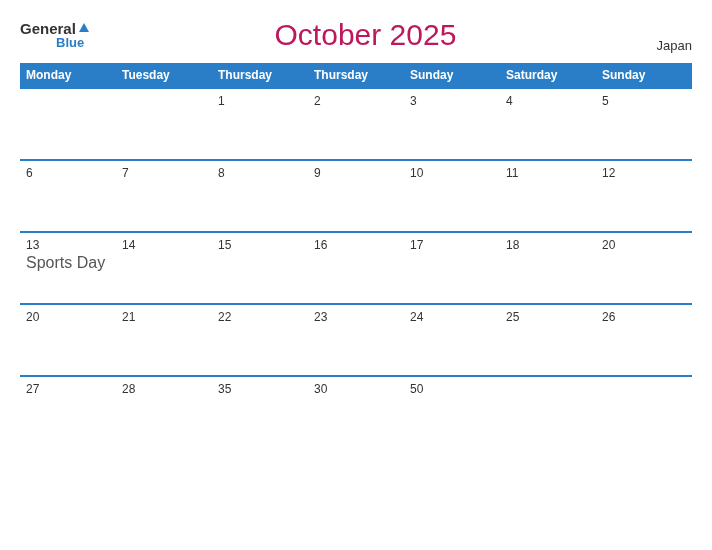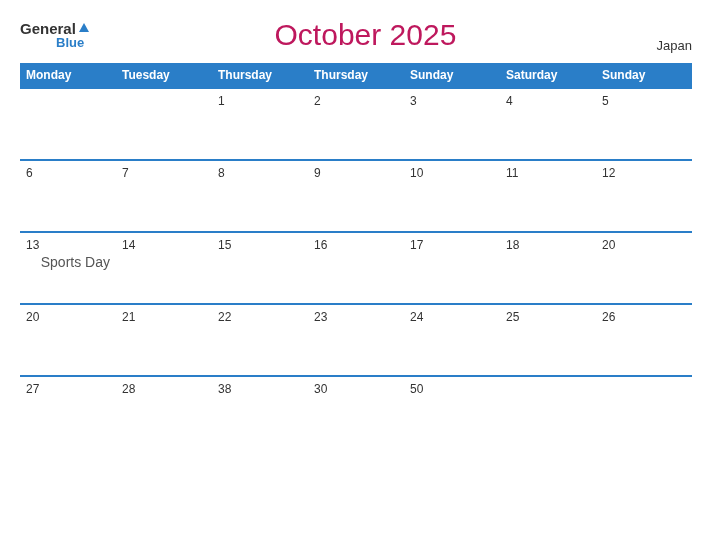--- a/index.html
+++ b/index.html
@@ -92,23 +92,22 @@
       background: #fff;
     }
     .day-number {
       display: block;
       font-size: 12px;
       color: #333;
       margin-bottom: 2px;
     }
     .holiday-name {
       display: block;
-      font-size: 14px;
+      font-size: 16px;
       color: #555;
-      text-align: right;
     }
     .logo-row {
       display: flex;
       align-items: center;
       gap: 1px;
     }
     .logo-line2 {
       display: flex;
       align-items: center;
     }
@@ -235,21 +234,21 @@
           </td>
         </tr>
         <tr>
           <td>
             <span class="day-number">27</span>
           </td>
           <td>
             <span class="day-number">28</span>
           </td>
           <td>
-            <span class="day-number">38</span>
+            <span class="day-number">35</span>
           </td>
           <td>
             <span class="day-number">30</span>
           </td>
           <td>
             <span class="day-number">50</span>
           </td>
           <td></td>
           <td></td>
         </tr>

